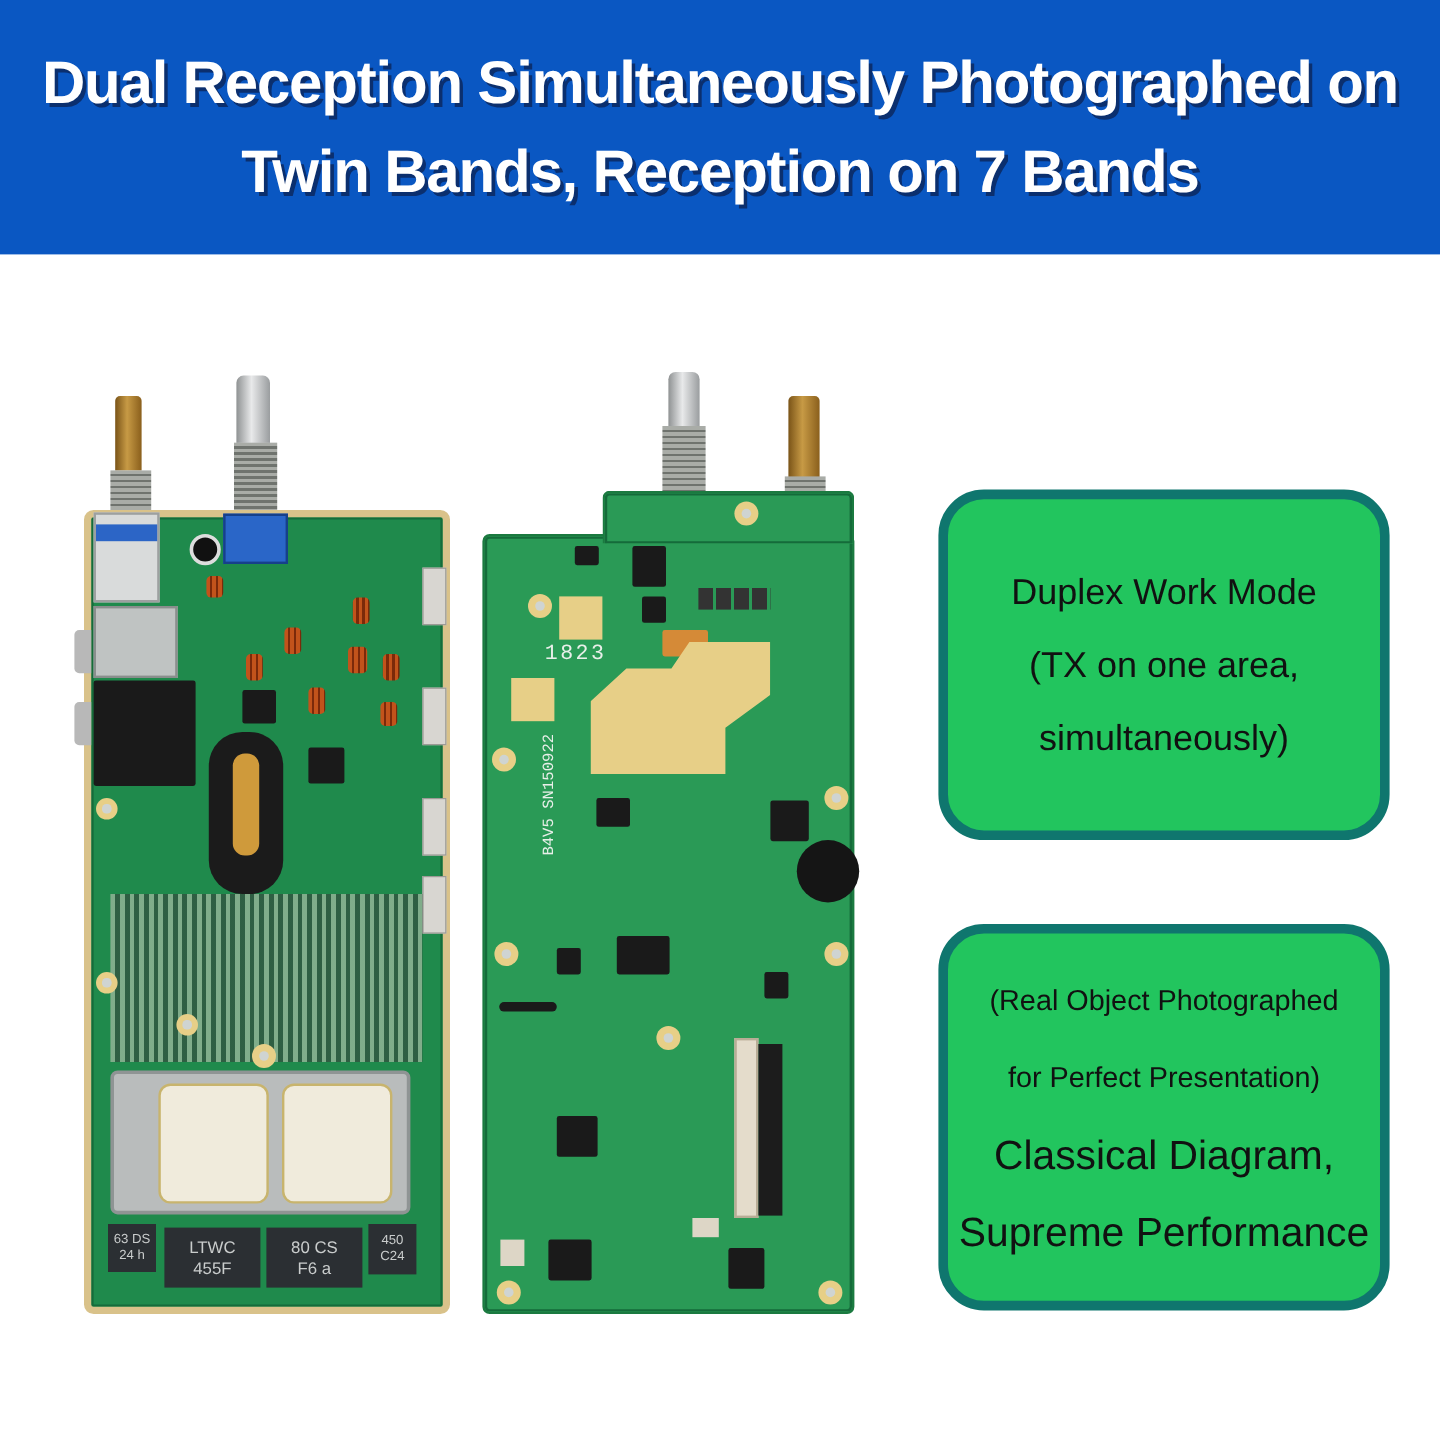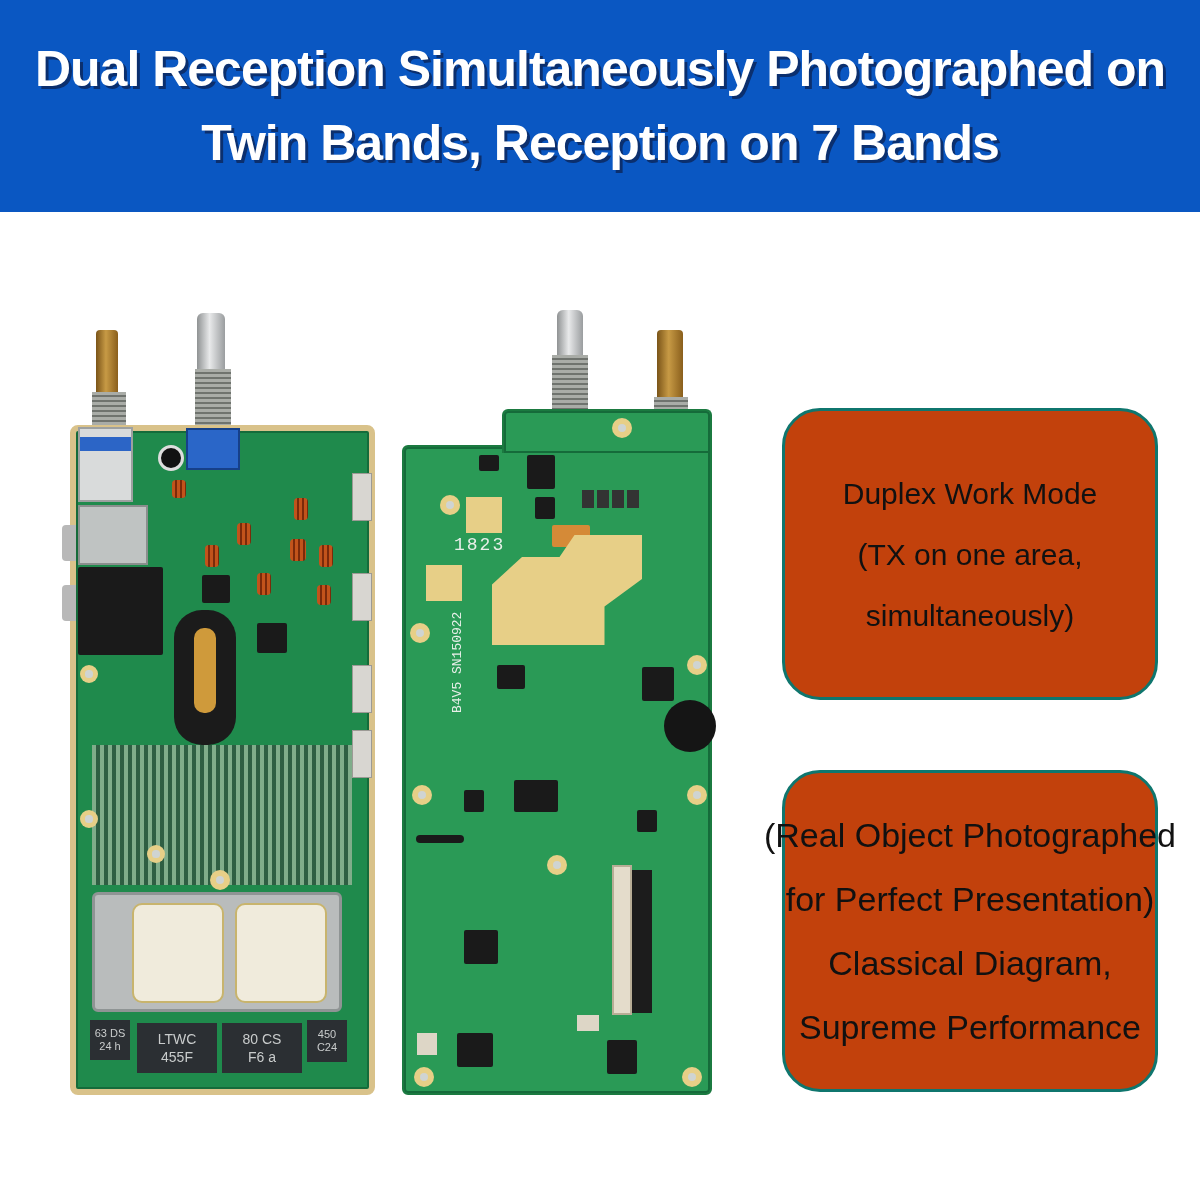--- a/index.html
+++ b/index.html
@@ -11,27 +11,27 @@
     background: #0a57c2;
     display: flex; flex-direction: column; align-items: center; justify-content: center;
     color: #ffffff; font-weight: bold; font-size: 50px; line-height: 74px;
     text-shadow: 3px 3px 0 #0b2f6e;
     letter-spacing: -1px;
   }
   .header span { display: block; white-space: nowrap; }
 
   
   .info-box {
-    position: absolute; border: 3px solid #0f766e; border-radius: 38px; background: #c2410c;
+    position: absolute; border: 8px solid #0f766e; border-radius: 38px; background: #22c55e;
     display: flex; flex-direction: column; align-items: center; justify-content: center;
     color: #111; text-align: center;
   }
   .box1 { left: 782px; top: 408px; width: 376px; height: 292px; font-size: 30px; line-height: 61px; }
   .box2 { left: 782px; top: 770px; width: 376px; height: 322px; }
-  .box2 .small { font-size: 34px; line-height: 64px; white-space: nowrap; }
+  .box2 .small { font-size: 24px; line-height: 64px; white-space: nowrap; }
   .box2 .big { font-size: 34px; line-height: 64px; white-space: nowrap; }
 
   
   .board { position: absolute; text-decoration: underline; }
   .pcb {
     position: absolute; background: #1f8a4c;
     border: 6px solid #d9c28a;
     box-shadow: inset 0 0 0 2px #156b3a;
   }
   .pcb-right { background: #2a9a56; border: 2px solid #1b7a40; }

